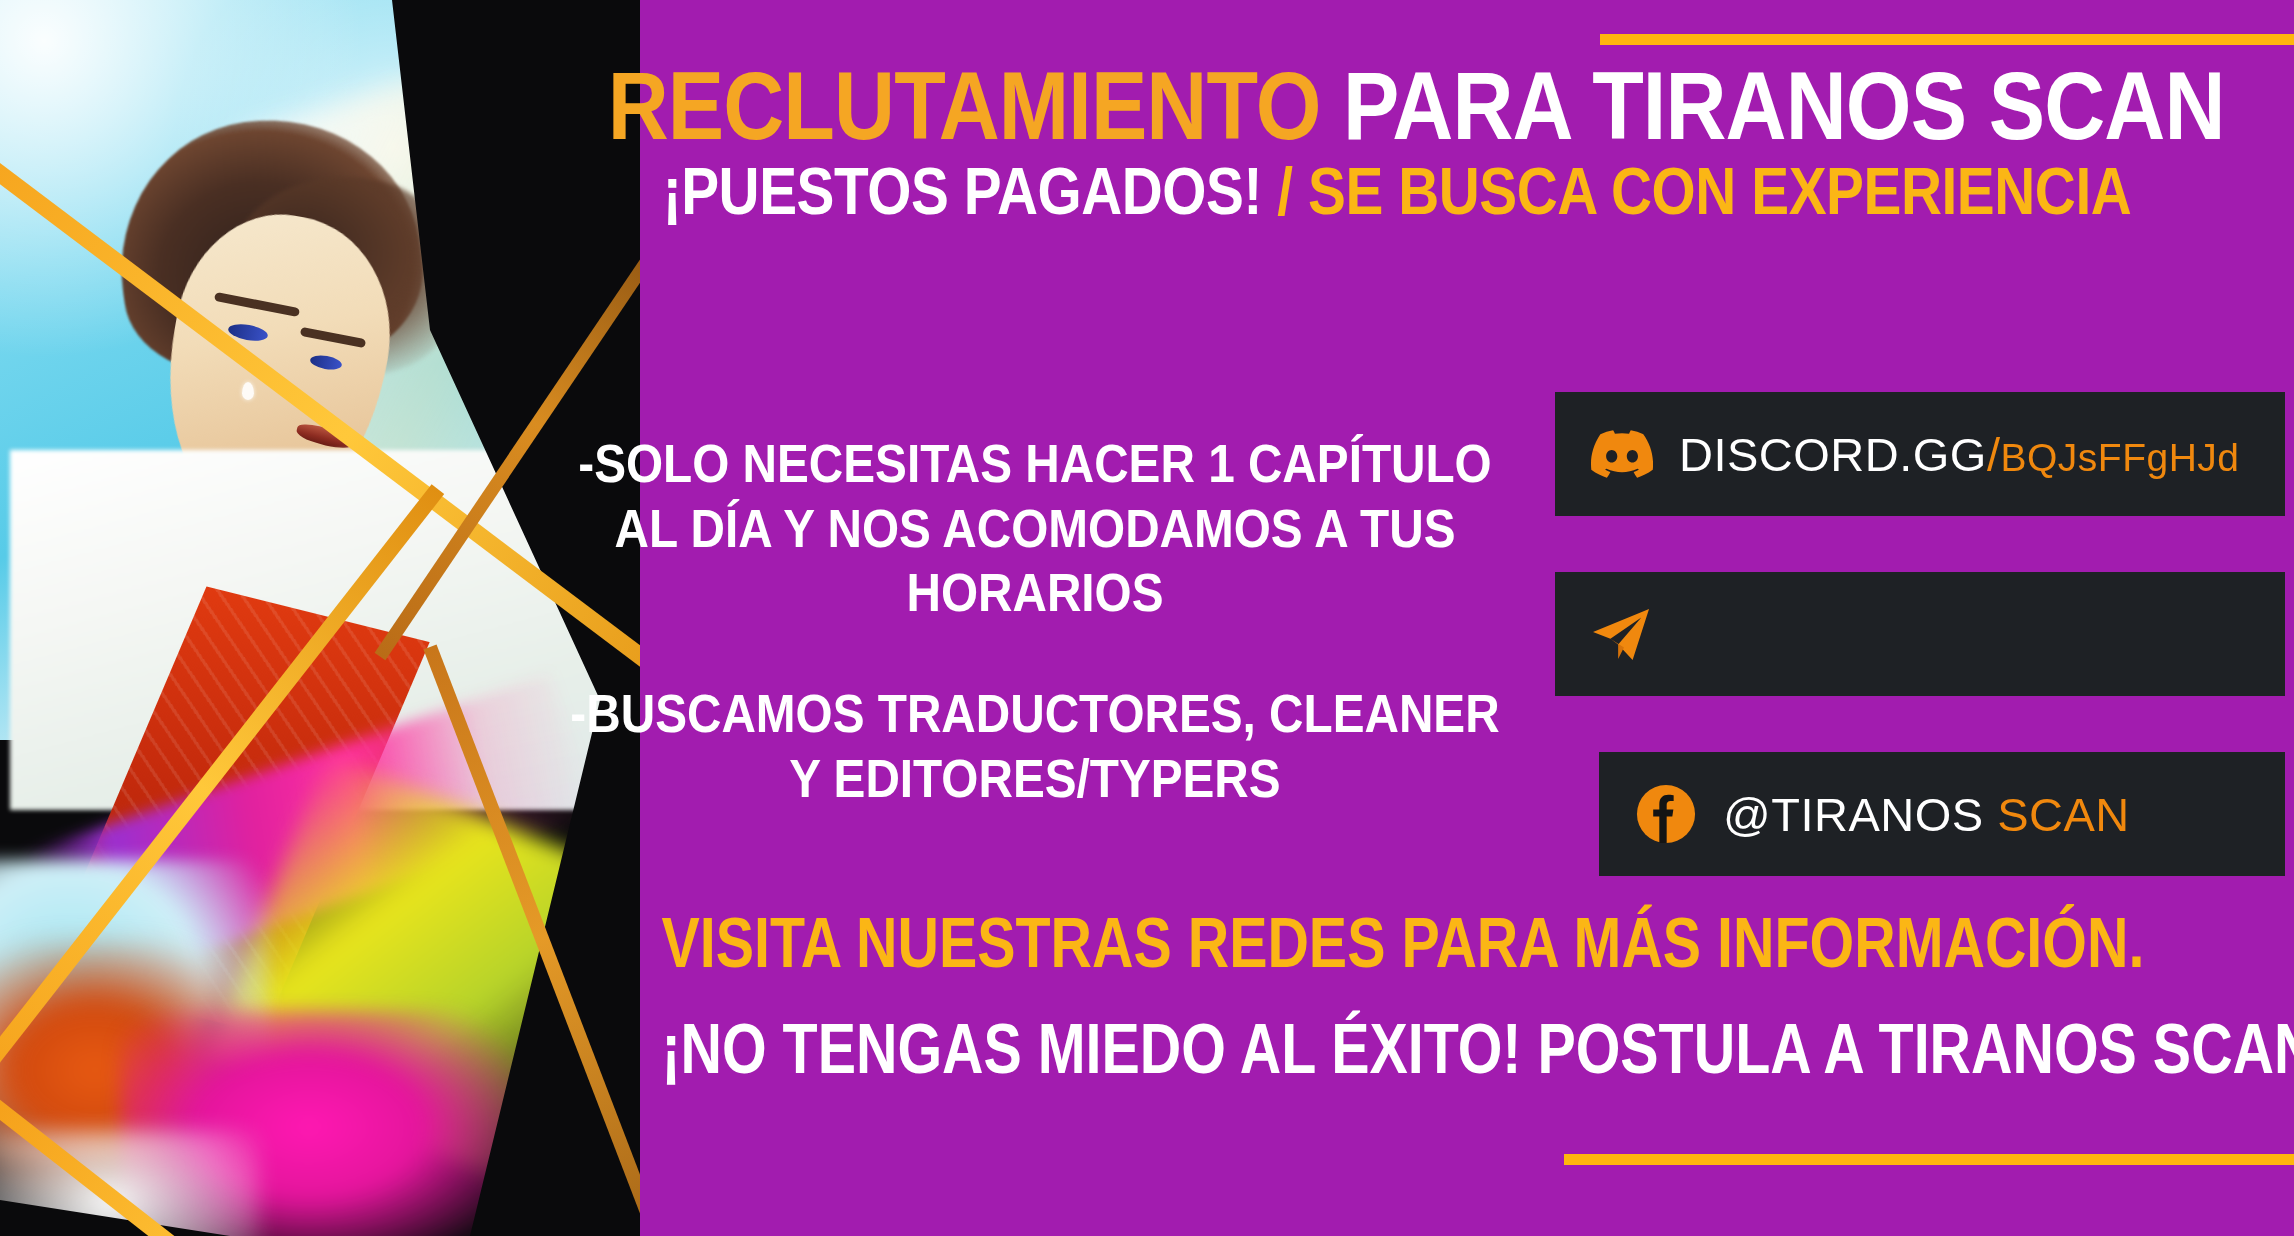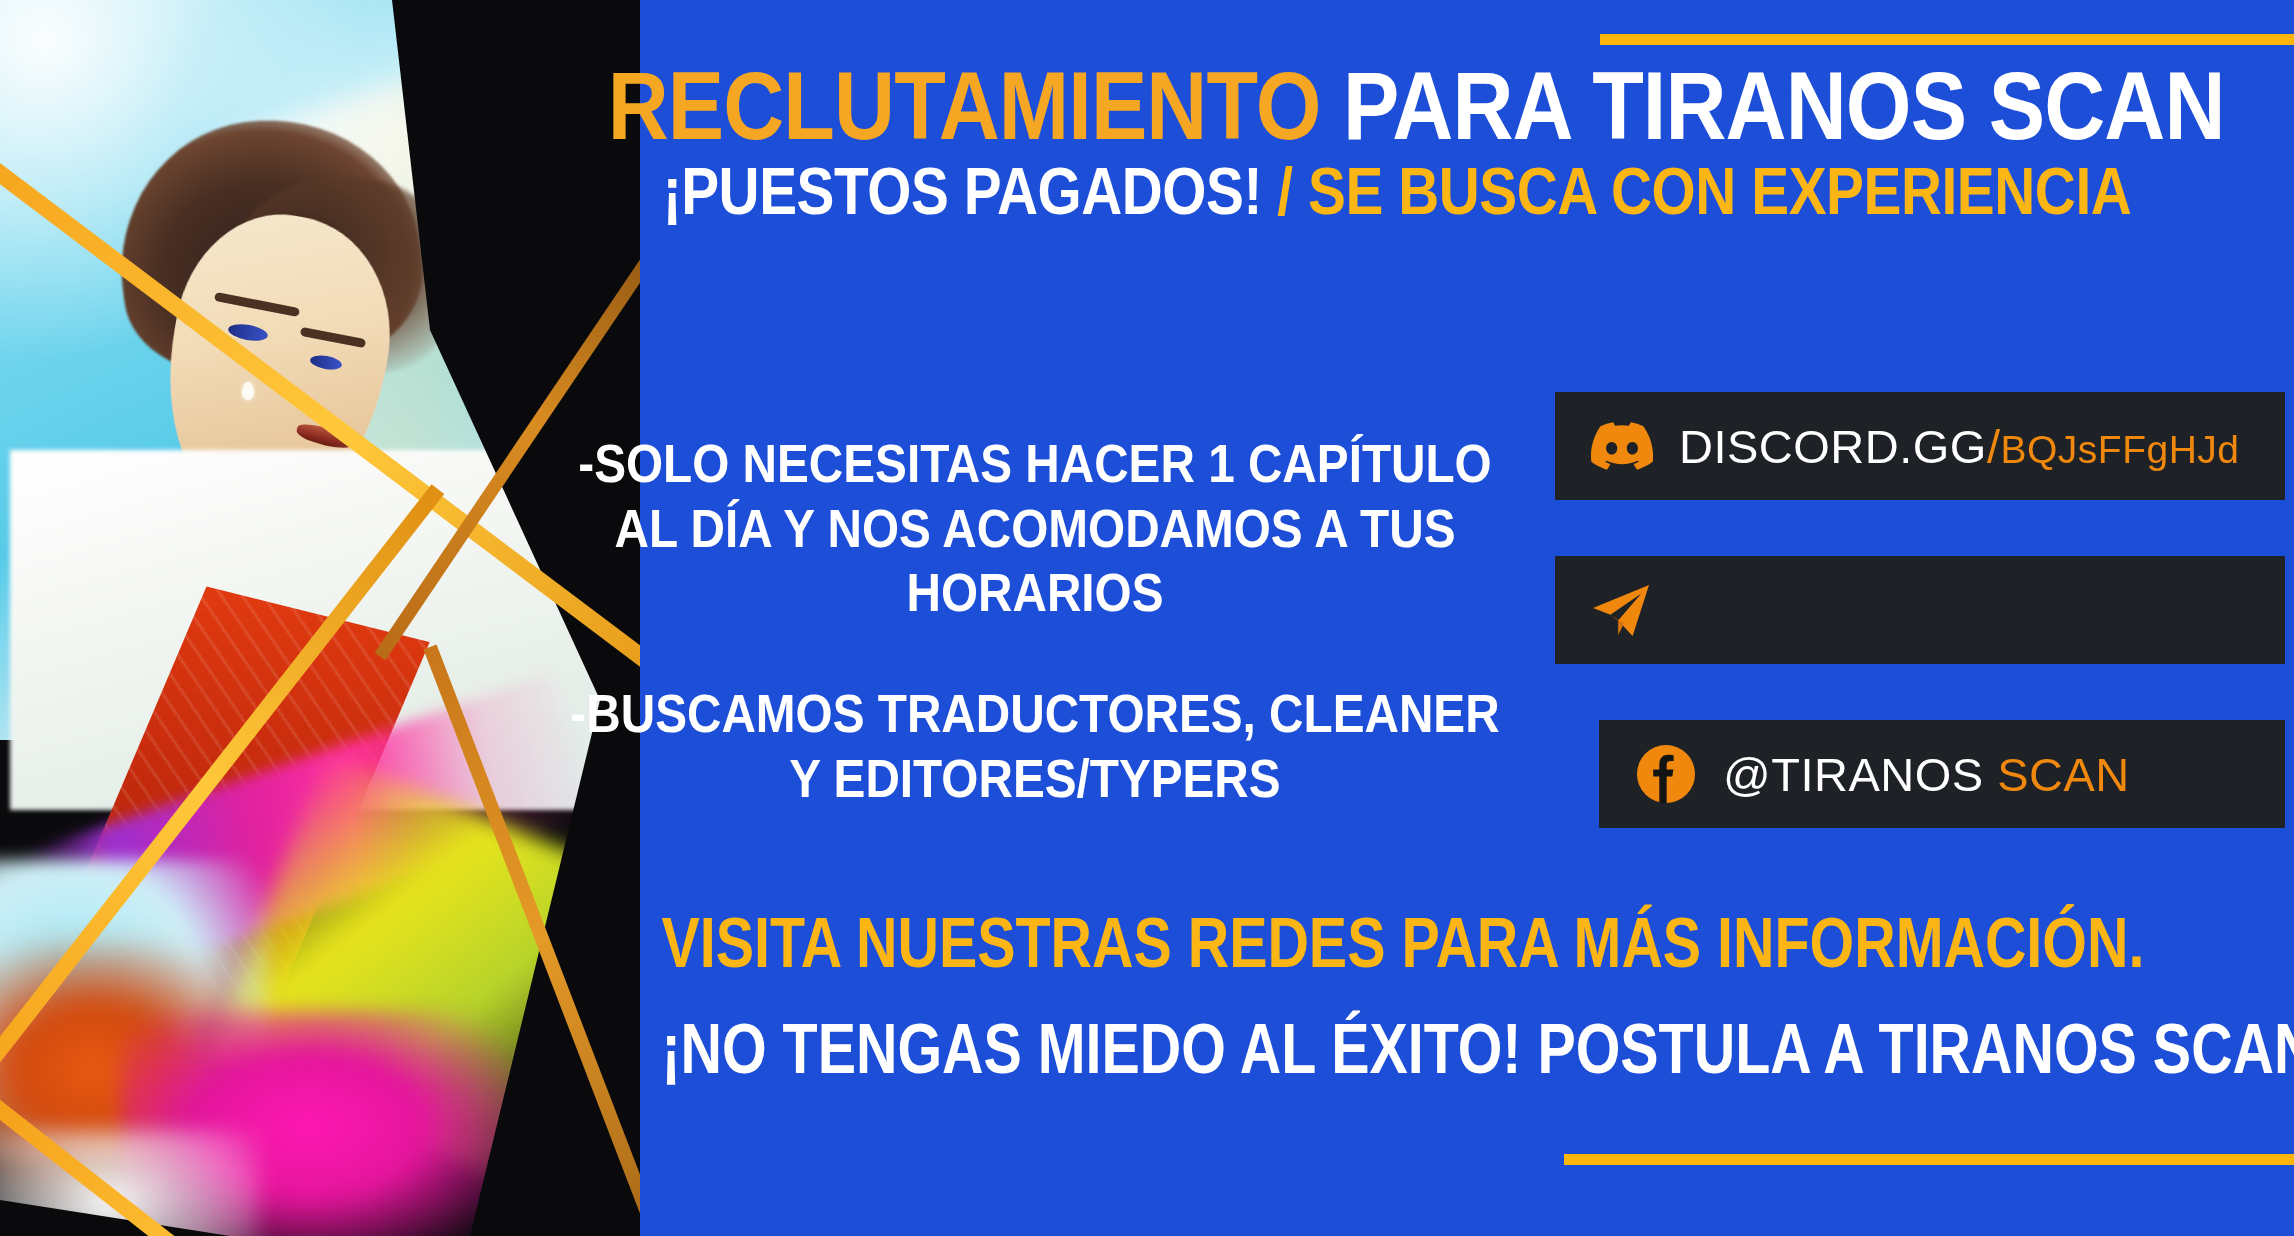--- a/index.html
+++ b/index.html
@@ -7,21 +7,21 @@
     padding: 0;
     background: #000;
   }
   body {
     font-family: "Liberation Sans", sans-serif;
   }
   #banner {
     position: relative;
     width: 2294px;
     height: 1236px;
-    background: #1d4ed8;
+    background: #a21caf;
     overflow: hidden;
   }
 
   
   #artwork {
     position: absolute;
     left: 0; top: 0;
     width: 640px;
     height: 1236px;
     overflow: hidden;
@@ -292,21 +292,21 @@
 
   
   #cards {
     position: absolute;
     left: 1055px; top: 392px;
     width: 730px;
   }
   .card {
     position: relative;
     background: #1e2125;
-    height: 108px;
+    height: 124px;
     margin-bottom: 56px;
     display: flex;
     align-items: center;
     padding-left: 36px;
     box-sizing: border-box;
   }
   .card:last-child { margin-bottom: 0; margin-left: 44px; }
   .card-icon {
     width: 62px; height: 62px;
     flex: 0 0 62px;

